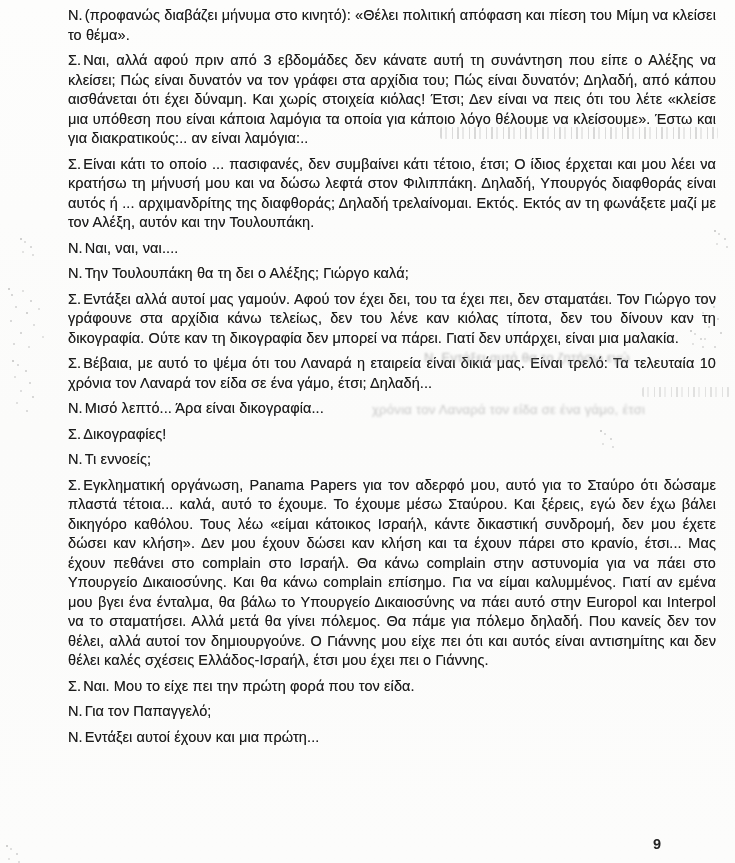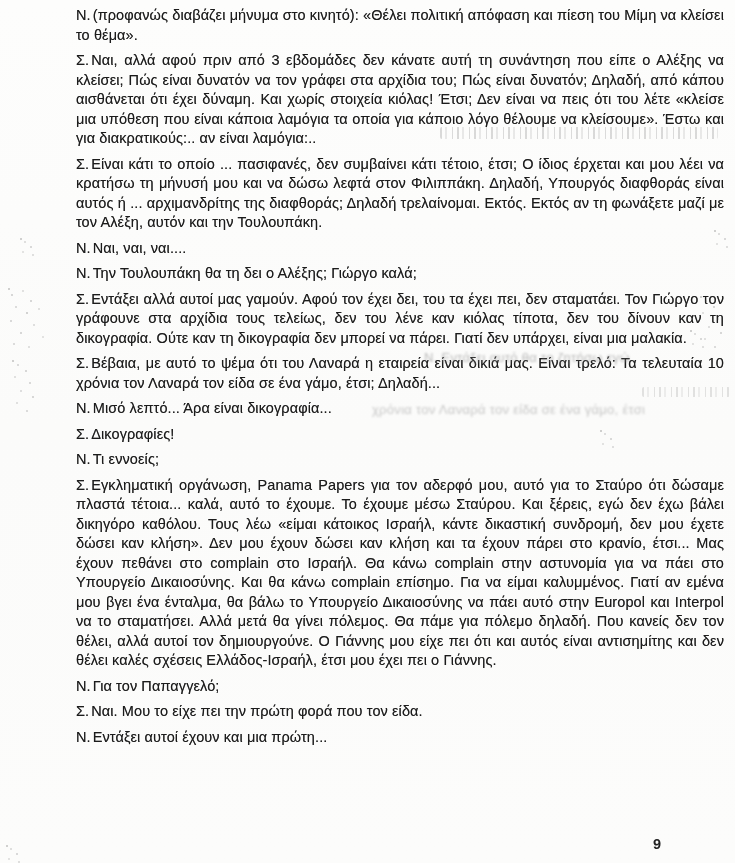--- a/index.html
+++ b/index.html
@@ -11,21 +11,21 @@
     overflow: hidden;
     font-family: "Liberation Sans", "DejaVu Sans", sans-serif;
   }
   .scan-page {
     position: absolute;
     inset: 0;
     background: linear-gradient(180deg, #fdfdfc 0%, #fbfbfa 50%, #fcfcfb 100%);
   }
   .text-column {
     position: absolute;
-    left: 76px;
+    left: 68px;
     top: 6px;
     width: 648px;
     color: #1c1c1c;
     font-size: 14.5px;
     line-height: 19.5px;
     text-align: justify;
     letter-spacing: 0.1px;
     
     text-shadow: 0 0 0.4px rgba(20,20,20,0.55);
   }
@@ -93,28 +93,28 @@
 <body>
 
 <div class="scan-page">
 
   <div class="text-column">
     <p><span class="speaker">Ν.</span><span>(προφανώς διαβάζει μήνυμα στο κινητό): «Θέλει πολιτική απόφαση και πίεση του Μίμη να κλείσει το θέμα».</span></p>
     <p><span class="speaker">Σ.</span><span>Ναι, αλλά αφού πριν από 3 εβδομάδες δεν κάνατε αυτή τη συνάντηση που είπε ο Αλέξης να κλείσει; Πώς είναι δυνατόν να τον γράφει στα αρχίδια του; Πώς είναι δυνατόν; Δηλαδή, από κάπου αισθάνεται ότι έχει δύναμη. Και χωρίς στοιχεία κιόλας! Έτσι; Δεν είναι να πεις ότι του λέτε «κλείσε μια υπόθεση που είναι κάποια λαμόγια τα οποία για κάποιο λόγο θέλουμε να κλείσουμε». Έστω και για διακρατικούς:.. αν είναι λαμόγια:..</span></p>
     <p><span class="speaker">Σ.</span><span>Είναι κάτι το οποίο ... πασιφανές, δεν συμβαίνει κάτι τέτοιο, έτσι; Ο ίδιος έρχεται και μου λέει να κρατήσω τη μήνυσή μου και να δώσω λεφτά στον Φιλιππάκη. Δηλαδή, Υπουργός διαφθοράς είναι αυτός ή ... αρχιμανδρίτης της διαφθοράς; Δηλαδή τρελαίνομαι. Εκτός. Εκτός αν τη φωνάξετε μαζί με τον Αλέξη, αυτόν και την Τουλουπάκη.</span></p>
     <p><span class="speaker">Ν.</span><span>Ναι, ναι, ναι....</span></p>
     <p><span class="speaker">Ν.</span><span>Την Τουλουπάκη θα τη δει ο Αλέξης; Γιώργο καλά;</span></p>
-    <p><span class="speaker">Σ.</span><span>Εντάξει αλλά αυτοί μας γαμούν. Αφού τον έχει δει, του τα έχει πει, δεν σταματάει. Τον Γιώργο τον γράφουνε στα αρχίδια τους τελείως, δεν του λένε καν κιόλας τίποτα, δεν του δίνουν καν τη δικογραφία. Ούτε καν τη δικογραφία δεν μπορεί να πάρει. Γιατί δεν υπάρχει, είναι μια μαλακία.</span></p>
+    <p><span class="speaker">Σ.</span><span>Εντάξει αλλά αυτοί μας γαμούν. Αφού τον έχει δει, του τα έχει πει, δεν σταματάει. Τον Γιώργο τον γράφουνε στα αρχίδια κάνω τελείως, δεν του λένε καν κιόλας τίποτα, δεν του δίνουν καν τη δικογραφία. Ούτε καν τη δικογραφία δεν μπορεί να πάρει. Γιατί δεν υπάρχει, είναι μια μαλακία.</span></p>
     <p><span class="speaker">Σ.</span><span>Βέβαια, με αυτό το ψέμα ότι του Λαναρά η εταιρεία είναι δικιά μας. Είναι τρελό: Τα τελευταία 10 χρόνια τον Λαναρά τον είδα σε ένα γάμο, έτσι; Δηλαδή...</span></p>
     <p><span class="speaker">Ν.</span><span>Μισό λεπτό... Άρα είναι δικογραφία...</span></p>
     <p><span class="speaker">Σ.</span><span>Δικογραφίες!</span></p>
     <p><span class="speaker">Ν.</span><span>Τι εννοείς;</span></p>
     <p><span class="speaker">Σ.</span><span>Εγκληματική οργάνωση, Panama Papers για τον αδερφό μου, αυτό για το Σταύρο ότι δώσαμε πλαστά τέτοια... καλά, αυτό το έχουμε. Το έχουμε μέσω Σταύρου. Και ξέρεις, εγώ δεν έχω βάλει δικηγόρο καθόλου. Τους λέω «είμαι κάτοικος Ισραήλ, κάντε δικαστική συνδρομή, δεν μου έχετε δώσει καν κλήση». Δεν μου έχουν δώσει καν κλήση και τα έχουν πάρει στο κρανίο, έτσι... Μας έχουν πεθάνει στο complain στο Ισραήλ. Θα κάνω complain στην αστυνομία για να πάει στο Υπουργείο Δικαιοσύνης. Και θα κάνω complain επίσημο. Για να είμαι καλυμμένος. Γιατί αν εμένα μου βγει ένα ένταλμα, θα βάλω το Υπουργείο Δικαιοσύνης να πάει αυτό στην Europol και Interpol να το σταματήσει. Αλλά μετά θα γίνει πόλεμος. Θα πάμε για πόλεμο δηλαδή. Που κανείς δεν τον θέλει, αλλά αυτοί τον δημιουργούνε. Ο Γιάννης μου είχε πει ότι και αυτός είναι αντισημίτης και δεν θέλει καλές σχέσεις Ελλάδος-Ισραήλ, έτσι μου έχει πει ο Γιάννης.</span></p>
+    <p><span class="speaker">Σ.</span><span>Ναι. Μου το είχε πει την πρώτη φορά που τον είδα.</span></p>
     <p><span class="speaker">Ν.</span><span>Για τον Παπαγγελό;</span></p>
-    <p><span class="speaker">Σ.</span><span>Ναι. Μου το είχε πει την πρώτη φορά που τον είδα.</span></p>
     <p><span class="speaker">Ν.</span><span>Εντάξει αυτοί έχουν και μια πρώτη...</span></p>
   </div>
 
   <div class="smudge" style="left:440px; top:127px; width:278px; height:12px;"></div>
 
   <div class="ghost-text" style="left:424px; top:350px;">Ν. Εντάξει αυτό θα το ζητήσω εγώ</div>
 
   <div class="smudge" style="left:642px; top:387px; width:88px; height:10px; opacity:.42;"></div>
 
   <div class="ghost-text" style="left:332px; top:402px; opacity:.5;margin-left:40px;">χρόνια τον Λαναρά τον είδα σε ένα γάμο, έτσι</div>

